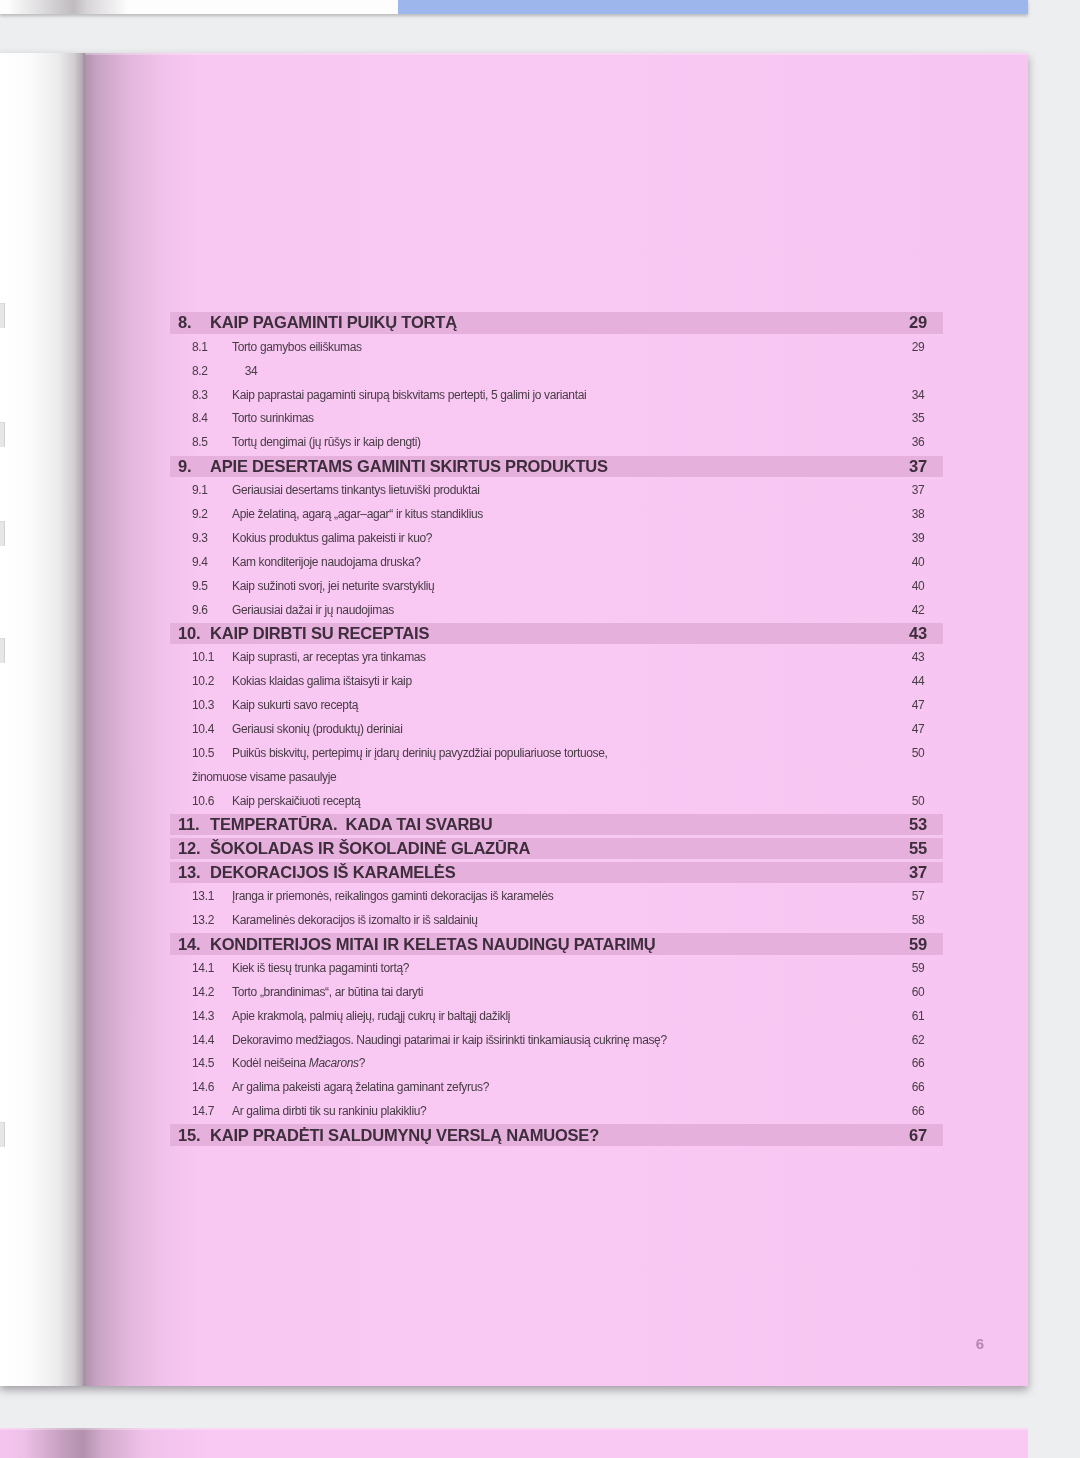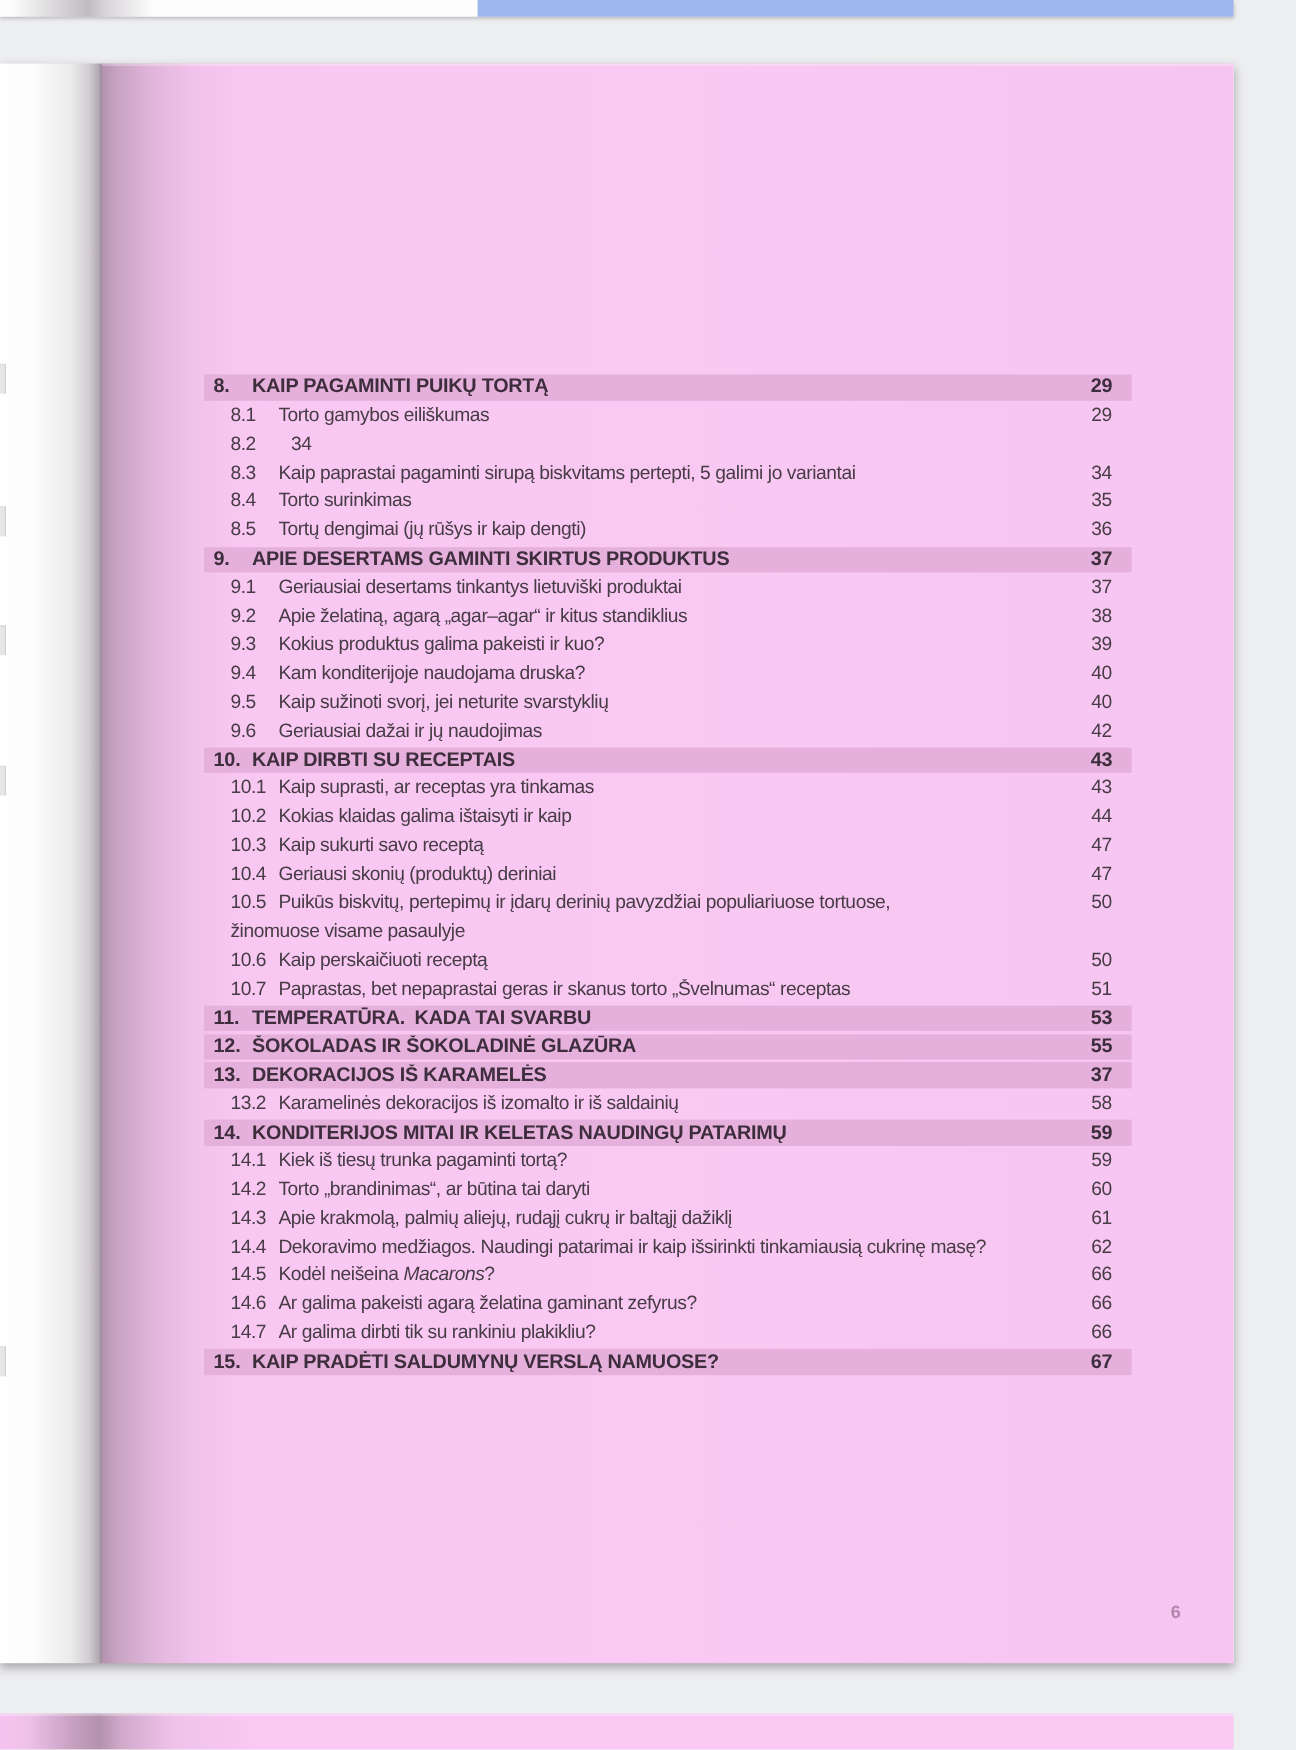--- a/index.html
+++ b/index.html
@@ -52,21 +52,21 @@
 
   
   .toc {
     position: absolute; left: 85px; top: 258px; width: 773px;
     display: flex; flex-direction: column;
     color: #473c45;
   }
   .toc-row {
     display: flex; align-items: center;
     height: 23.9px; box-sizing: border-box;
-    font-size: 16px; letter-spacing: -0.35px;
+    font-size: 12px; letter-spacing: -0.35px;
     padding: 0 6px 0 22px;
   }
   .toc-row .toc-num   { flex: 0 0 40px; white-space: nowrap; }
   .toc-row .toc-title { flex: 1 1 auto; white-space: nowrap; overflow: hidden; }
   .toc-row .toc-title em { }
   .toc-row .toc-page  { flex: 0 0 38px; text-align: center; white-space: nowrap; }
   .toc-row.section {
     background: #e5b0dc;
     height: 21.5px; margin: 1.2px 0;
     font-weight: 700; font-size: 16.5px; letter-spacing: -0.2px;
@@ -227,44 +227,44 @@
     <span class="toc-title">žinomuose visame pasaulyje</span>
     <span class="toc-page"></span>
   </div>
 
   <div class="toc-row item">
     <span class="toc-num">10.6</span>
     <span class="toc-title">Kaip perskaičiuoti receptą</span>
     <span class="toc-page">50</span>
   </div>
 
-  <div class="toc-row item">
-    <span class="toc-num">10.7</span>
-    <span class="toc-title">Paprastas, bet nepaprastai geras ir skanus torto „Švelnumas“ receptas</span>
-    <span class="toc-page">51</span>
-  </div>
 
   <div class="toc-row section">
     <span class="toc-num">11.</span>
     <span class="toc-title">TEMPERATŪRA. KADA TAI SVARBU</span>
     <span class="toc-page">53</span>
   </div>
 
   <div class="toc-row section">
     <span class="toc-num">12.</span>
     <span class="toc-title">ŠOKOLADAS IR ŠOKOLADINĖ GLAZŪRA</span>
     <span class="toc-page">55</span>
   </div>
 
   <div class="toc-row section">
     <span class="toc-num">13.</span>
     <span class="toc-title">DEKORACIJOS IŠ KARAMELĖS</span>
     <span class="toc-page">37</span>
   </div>
 
+  <div class="toc-row item">
+    <span class="toc-num">13.1</span>
+    <span class="toc-title">Įranga ir priemonės, reikalingos gaminti dekoracijas iš karamelės</span>
+    <span class="toc-page">57</span>
+  </div>
 
   <div class="toc-row item">
     <span class="toc-num">13.2</span>
     <span class="toc-title">Karamelinės dekoracijos iš izomalto ir iš saldainių</span>
     <span class="toc-page">58</span>
   </div>
 
   <div class="toc-row section">
     <span class="toc-num">14.</span>
     <span class="toc-title">KONDITERIJOS MITAI IR KELETAS NAUDINGŲ PATARIMŲ</span>

